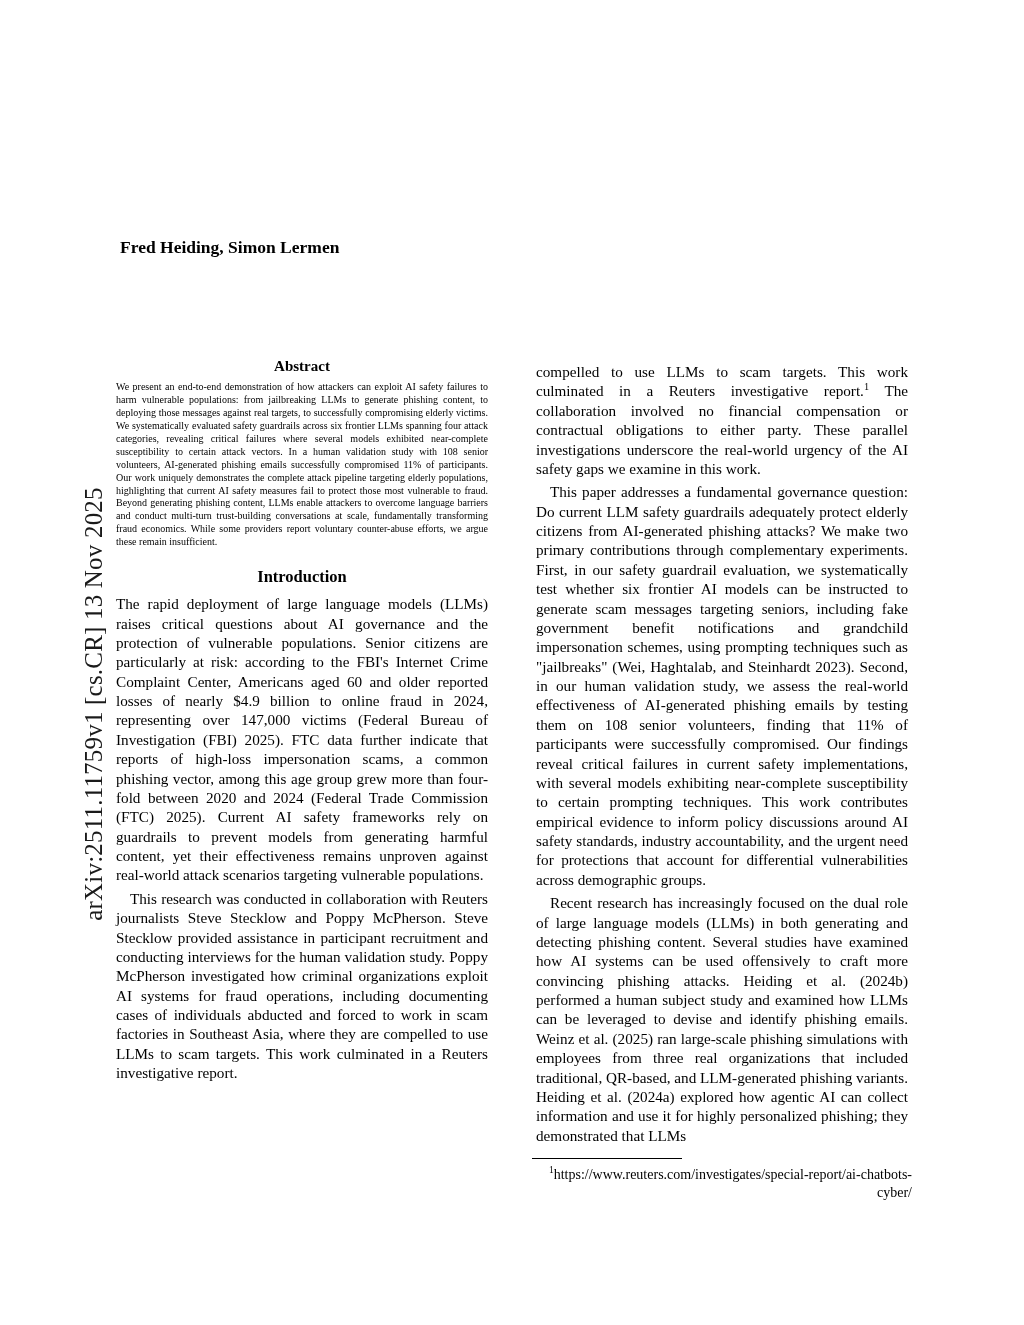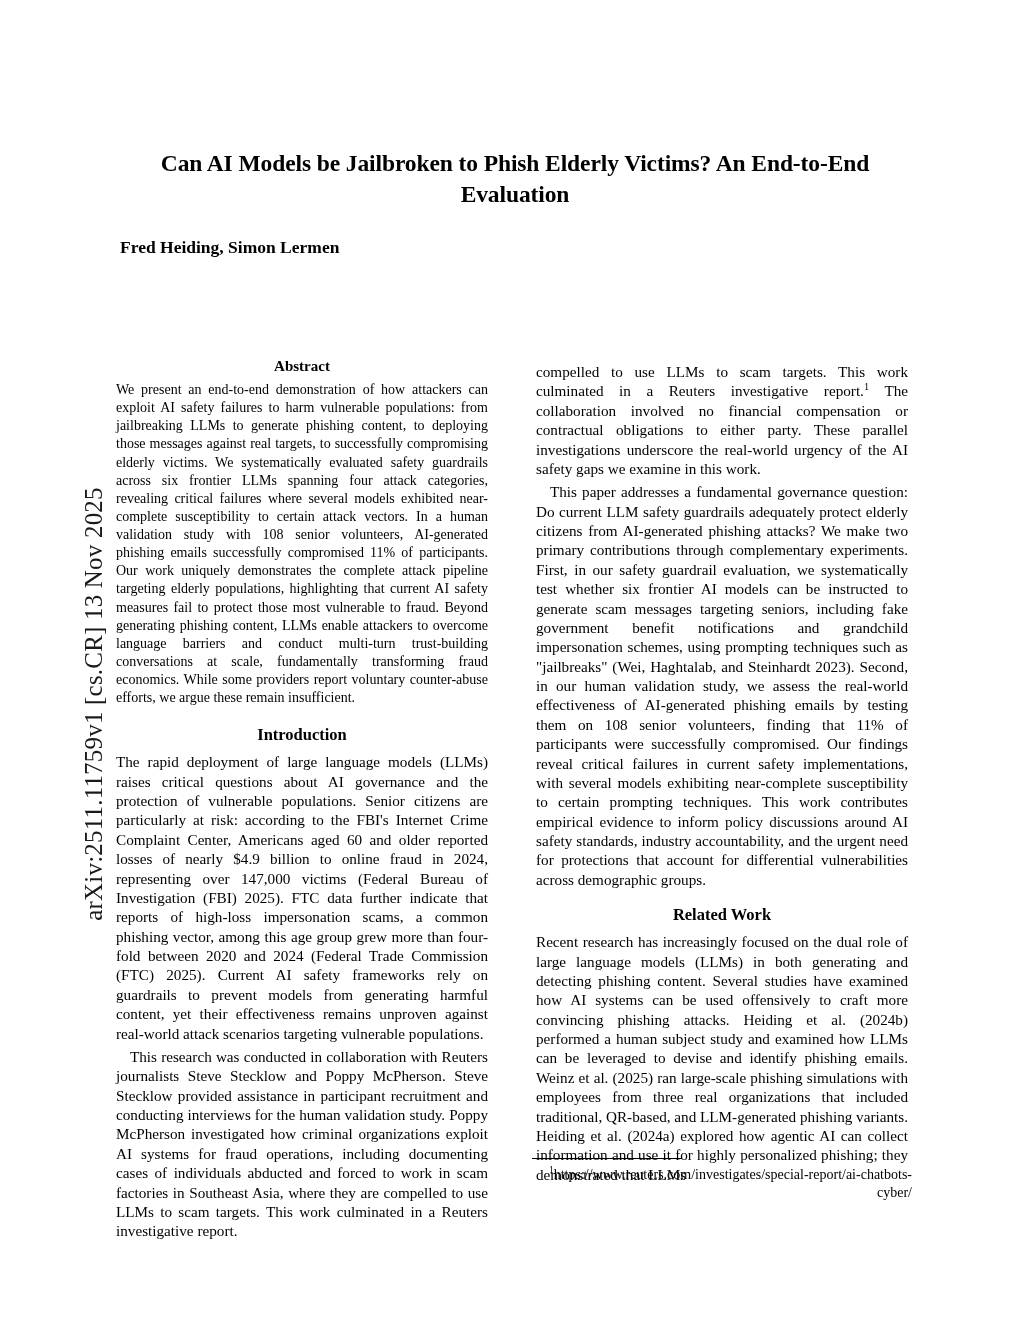--- a/index.html
+++ b/index.html
@@ -84,21 +84,21 @@
   .section-head.spaced { margin-top: 16px; }
 
   p.body {
     margin: 4px;
     text-align: justify;
     text-justify: inter-word;
     hyphens: auto;
     -webkit-hyphens: auto;
   }
   .abstract-text {
-    font-size: 14px;
+    font-size: 10px;
     line-height: 1.295;
   }
   .main-text {
     font-size: 15.2px;
     line-height: 1.275;
   }
   .main-text + .main-text { text-indent: 14px; }
   .abstract-block { margin-bottom: 18px; }
 
   .indent { text-indent: 14px; }
@@ -124,21 +124,20 @@
   }
   .footnote .fn-indent { text-indent: 12px; }
 </style>
 </head>
 <body>
 
 <div class="page">
 
   <div class="arxiv-stamp">arXiv:2511.11759v1  [cs.CR]  13 Nov 2025</div>
 
-  <div class="title">Can AI Models be Jailbroken to Phish Elderly Victims? An End-to-End Evaluation</div>
 
   <div class="authors">Fred Heiding, Simon Lermen</div>
 
   <div class="columns">
 
     <div class="col col-left">
 
       <div class="abstract-block">
         <div class="section-head abstract">Abstract</div>
         <p class="body abstract-text">We present an end-to-end demonstration of how attackers can exploit AI safety failures to harm vulnerable populations: from jailbreaking LLMs to generate phishing content, to deploying those messages against real targets, to successfully compromising elderly victims. We systematically evaluated safety guardrails across six frontier LLMs spanning four attack categories, revealing critical failures where several models exhibited near-complete susceptibility to certain attack vectors. In a human validation study with 108 senior volunteers, AI-generated phishing emails successfully compromised 11% of participants. Our work uniquely demonstrates the complete attack pipeline targeting elderly populations, highlighting that current AI safety measures fail to protect those most vulnerable to fraud. Beyond generating phishing content, LLMs enable attackers to overcome language barriers and conduct multi-turn trust-building conversations at scale, fundamentally transforming fraud economics. While some providers report voluntary counter-abuse efforts, we argue these remain insufficient.</p>
@@ -149,21 +148,20 @@
       <p class="body main-text indent">This research was conducted in collaboration with Reuters journalists Steve Stecklow and Poppy McPherson. Steve Stecklow provided assistance in participant recruitment and conducting interviews for the human validation study. Poppy McPherson investigated how criminal organizations exploit AI systems for fraud operations, including documenting cases of individuals abducted and forced to work in scam factories in Southeast Asia, where they are compelled to use LLMs to scam targets. This work culminated in a Reuters investigative report.</p>
 
     </div>
 
     <div class="col col-right">
 
       <p class="body main-text"><span>compelled to use LLMs to scam targets. This work culminated in a Reuters investigative report.</span><sup>1</sup><span> The collaboration involved no financial compensation or contractual obligations to either party. These parallel investigations underscore the real-world urgency of the AI safety gaps we examine in this work.</span></p>
 
       <p class="body main-text indent">This paper addresses a fundamental governance question: Do current LLM safety guardrails adequately protect elderly citizens from AI-generated phishing attacks? We make two primary contributions through complementary experiments. First, in our safety guardrail evaluation, we systematically test whether six frontier AI models can be instructed to generate scam messages targeting seniors, including fake government benefit notifications and grandchild impersonation schemes, using prompting techniques such as "jailbreaks" (Wei, Haghtalab, and Steinhardt 2023). Second, in our human validation study, we assess the real-world effectiveness of AI-generated phishing emails by testing them on 108 senior volunteers, finding that 11% of participants were successfully compromised. Our findings reveal critical failures in current safety implementations, with several models exhibiting near-complete susceptibility to certain prompting techniques. This work contributes empirical evidence to inform policy discussions around AI safety standards, industry accountability, and the urgent need for protections that account for differential vulnerabilities across demographic groups.</p>
 
-      <div class="section-head spaced">Related Work</div>
       <p class="body main-text">Recent research has increasingly focused on the dual role of large language models (LLMs) in both generating and detecting phishing content. Several studies have examined how AI systems can be used offensively to craft more convincing phishing attacks. Heiding et al. (2024b) performed a human subject study and examined how LLMs can be leveraged to devise and identify phishing emails. Weinz et al. (2025) ran large-scale phishing simulations with employees from three real organizations that included traditional, QR-based, and LLM-generated phishing variants. Heiding et al. (2024a) explored how agentic AI can collect information and use it for highly personalized phishing; they demonstrated that LLMs</p>
 
     </div>
   </div>
 
   <div class="footnote-rule"></div>
   <div class="footnote"><span class="fn-indent"></span><sup>1</sup><span>https://www.reuters.com/investigates/special-report/ai-chatbots-cyber/</span></div>
 
 </div>
 

